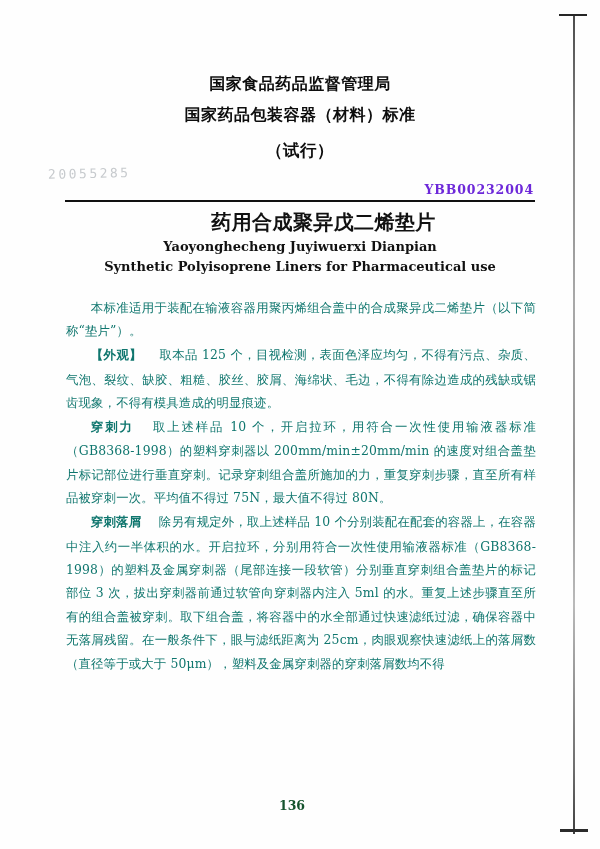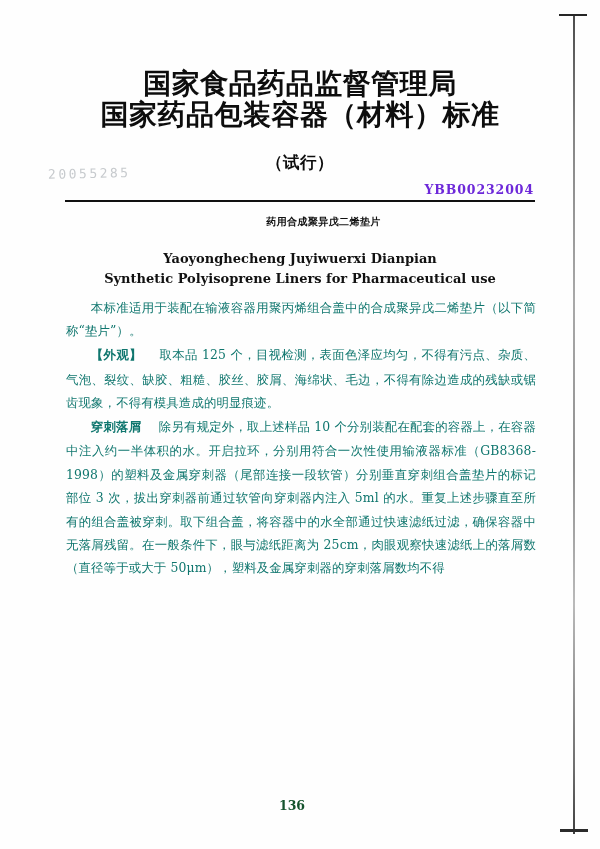--- a/index.html
+++ b/index.html
@@ -50,29 +50,29 @@
   .doc-head {
     position: absolute;
     left: 0;
     top: 68px;
     width: 600px;
     text-align: center;
   }
   .doc-head .hl {
     font-family: "DejaVu Sans", "Liberation Sans", sans-serif;
     font-weight: 700;
-    font-size: 28px;
+    font-size: 16px;
     letter-spacing: .5px;
     line-height: 31px;
     color: #0d0d0d;
   }
   .doc-head .hl.sub {
     font-size: 16.5px;
     line-height: 30px;
-    margin-top: 18px;
+    margin-top: 6px;
   }
 
   
   .archive-stamp {
     position: absolute;
     left: 48px;
     top: 166px;
     font-family: "DejaVu Sans Mono", "Liberation Mono", monospace;
     font-size: 13px;
     letter-spacing: 2.5px;
@@ -104,32 +104,32 @@
 
   
   .title-block {
     position: absolute;
     left: 0;
     top: 212px;
     width: 600px;
     text-align: center;
   }
   .title-cn {
-    font-family: Liberation Mono, monospace;
-    font-weight: 700;
-    font-size: 10px;
+    font-family: Liberation Serif, serif;
+    font-weight: 700;
+    font-size: 20px;
     letter-spacing: .4px;
     line-height: 21px;
     padding-left: 47px;
   }
   .title-py {
     font-weight: 700;
     font-size: 13px;
     line-height: 20px;
-    margin-top: 16px;
+    margin-top: 4px;
   }
   .title-en {
     font-weight: 700;
     font-size: 13px;
     line-height: 20px;
   }
 
   
   .body-col {
     position: absolute;
@@ -195,20 +195,23 @@
   <div class="body-col">
 
     <p class="para">本标准适用于装配在输液容器用聚丙烯组合盖中的合成聚异戊二烯垫片（以下简称“垫片”）。</p>
 
     <p class="para">
       <span class="lbl">【外观】</span><span class="lbl-sp"></span><span>取本品 125 个，目视检测，表面色泽应均匀，不得有污点、杂质、气泡、裂纹、缺胶、粗糙、胶丝、胶屑、海绵状、毛边，不得有除边造成的残缺或锯齿现象，不得有模具造成的明显痕迹。</span>
     </p>
 
 
 
+    <p class="para">
+      <span class="lbl">穿刺力</span><span class="lbl-sp"></span><span>取上述样品 10 个，开启拉环，用符合一次性使用输液器标准（GB8368-1998）的塑料穿刺器以 200mm/min±20mm/min 的速度对组合盖垫片标记部位进行垂直穿刺。记录穿刺组合盖所施加的力，重复穿刺步骤，直至所有样品被穿刺一次。平均值不得过 75N，最大值不得过 80N。</span>
+    </p>
 
     <p class="para">
       <span class="lbl">穿刺落屑</span><span class="lbl-sp"></span><span>除另有规定外，取上述样品 10 个分别装配在配套的容器上，在容器中注入约一半体积的水。开启拉环，分别用符合一次性使用输液器标准（GB8368-1998）的塑料及金属穿刺器（尾部连接一段软管）分别垂直穿刺组合盖垫片的标记部位 3 次，拔出穿刺器前通过软管向穿刺器内注入 5ml 的水。重复上述步骤直至所有的组合盖被穿刺。取下组合盖，将容器中的水全部通过快速滤纸过滤，确保容器中无落屑残留。在一般条件下，眼与滤纸距离为 25cm，肉眼观察快速滤纸上的落屑数（直径等于或大于 50μm），塑料及金属穿刺器的穿刺落屑数均不得</span>
     </p>
 
   </div>
 
   <div class="folio">136</div>
 
 </div>

